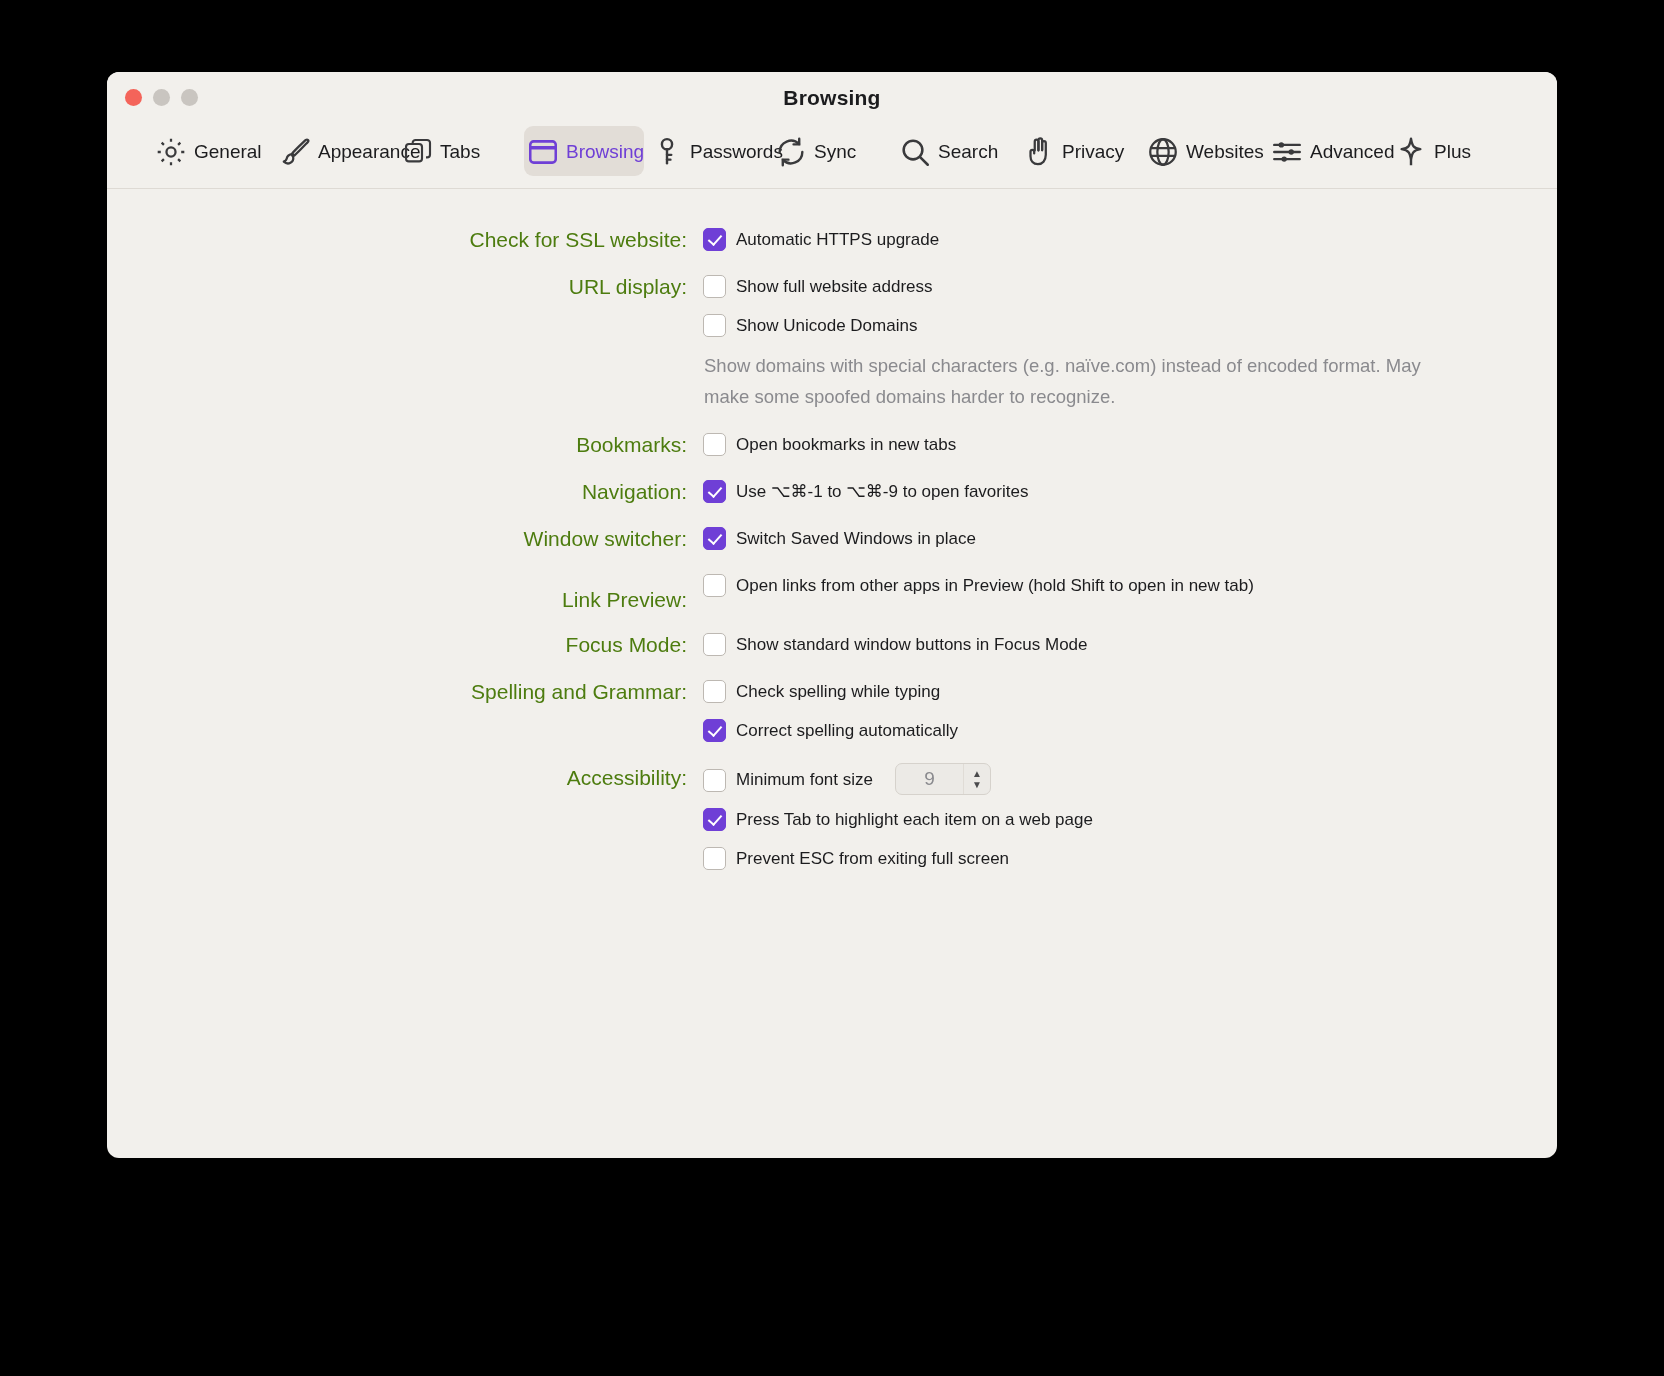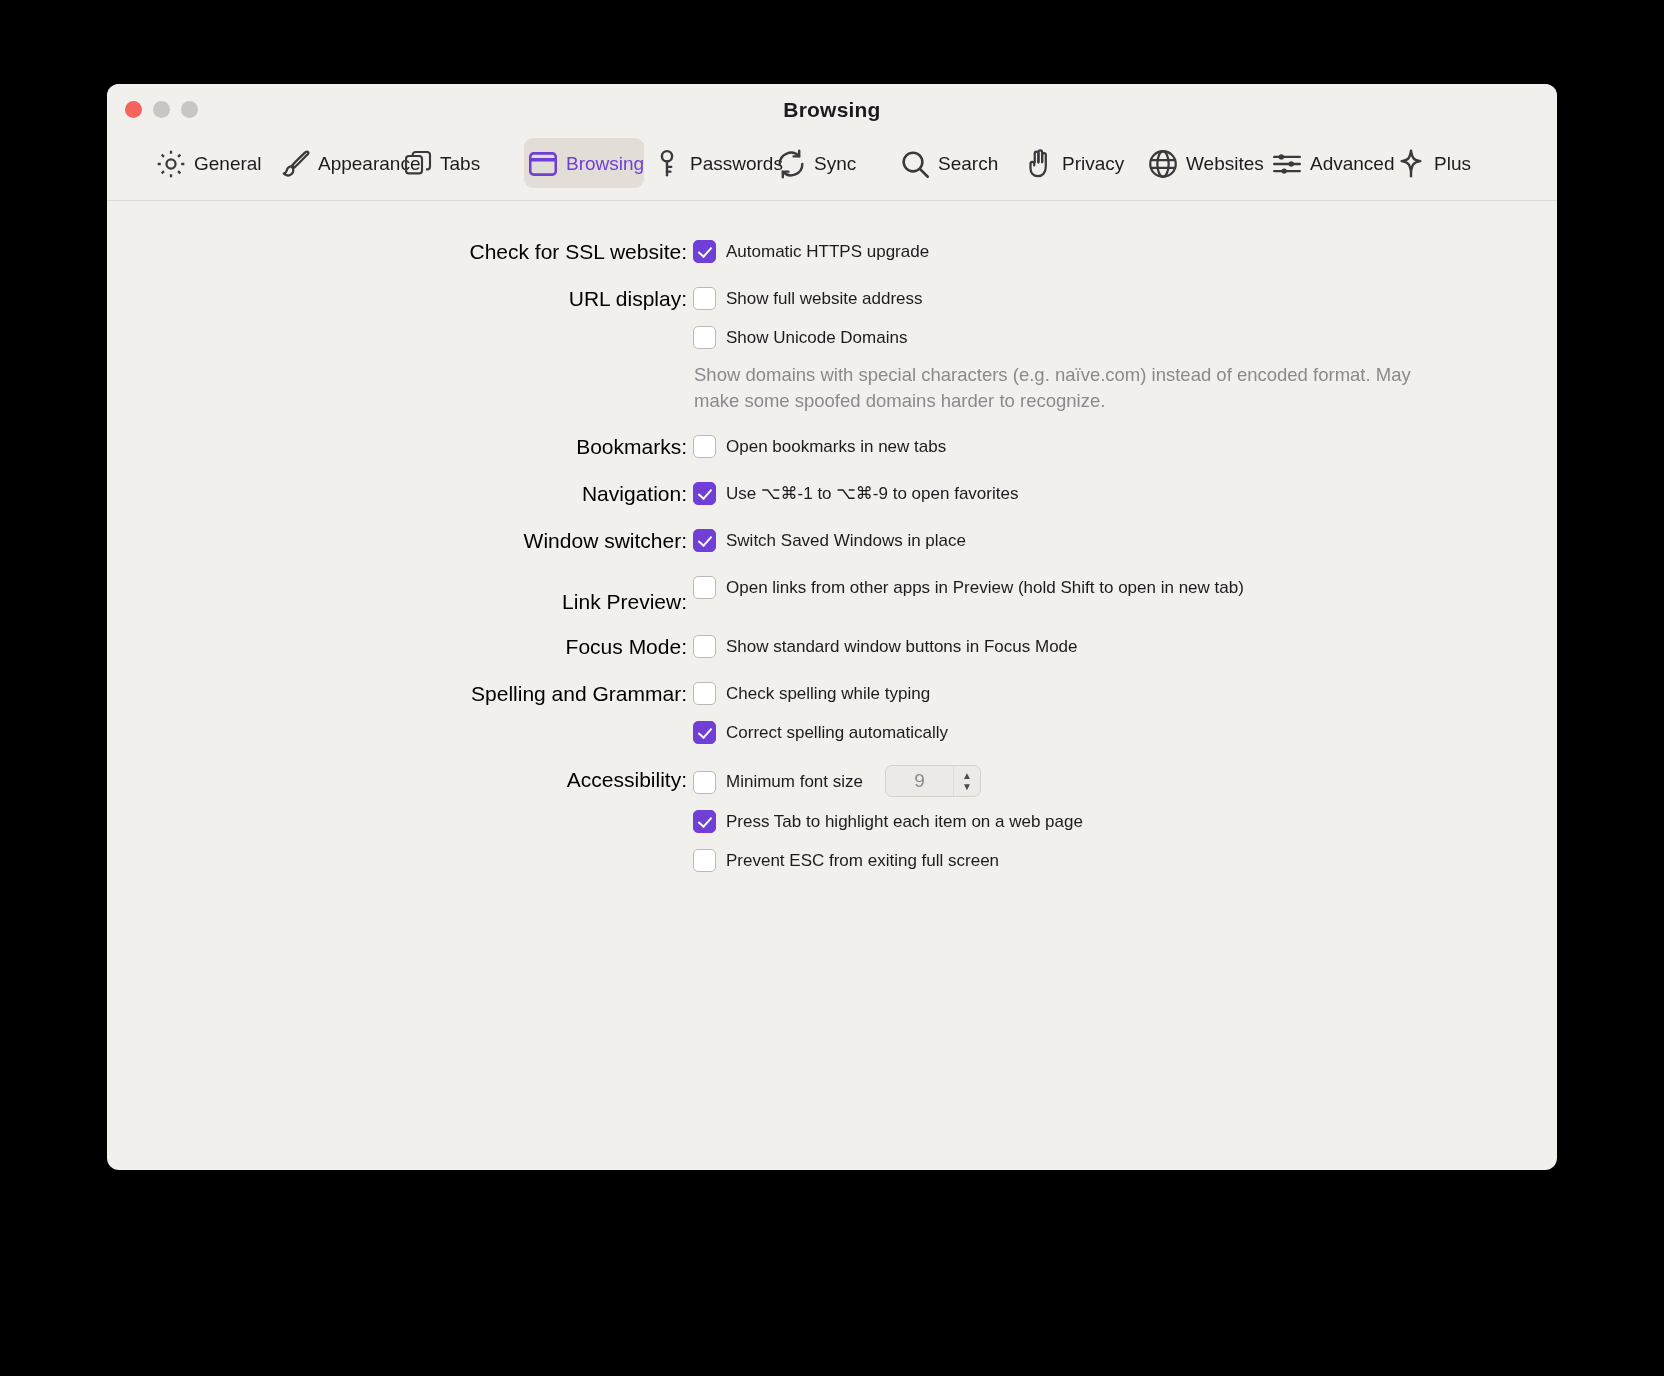--- a/index.html
+++ b/index.html
@@ -13,21 +13,21 @@
   }
   #root {
     position: relative;
     width: 1664px;
     height: 1376px;
     background: #000000;
   }
   .window {
     position: absolute;
     left: 107px;
-    top: 84px;
+    top: 72px;
     width: 1450px;
     height: 1086px;
     background: #f2f0ec;
     border-radius: 12px;
     overflow: hidden;
     box-shadow: 0 0 0 1px rgba(0,0,0,0.25);
   }
   .titlebar {
     position: relative;
     height: 52px;
@@ -96,23 +96,23 @@
     padding: 36px 40px 0 40px;
   }
   .row {
     display: flex;
     align-items: flex-start;
     margin-bottom: 18px;
   }
   .label {
     width: 540px;
     text-align: right;
-    padding-right: 6px;
+    padding-right: 16px;
     font-size: 21px;
-    color: #000000;
+    color: #4d7c0f;
     padding-top: 3px;
   }
   .label.mid { padding-top: 17px; }
   .fields {
     flex: 1;
     max-width: 800px;
   }
   .check-line {
     display: flex;
     align-items: flex-start;
@@ -147,21 +147,21 @@
     transform: rotate(42deg);
   }
   .ctext {
     font-size: 17px;
     color: #1c1c1e;
     line-height: 29px;
   }
   .hint {
     font-size: 18.5px;
     color: #8a8a8e;
-    line-height: 26px;
+    line-height: 31px;
     margin: 6px 0 0 1px;
     max-width: 730px;
   }
   .stepper-wrap {
     display: inline-flex;
     align-items: center;
     margin-left: 12px;
     vertical-align: middle;
   }
   .stepper {

